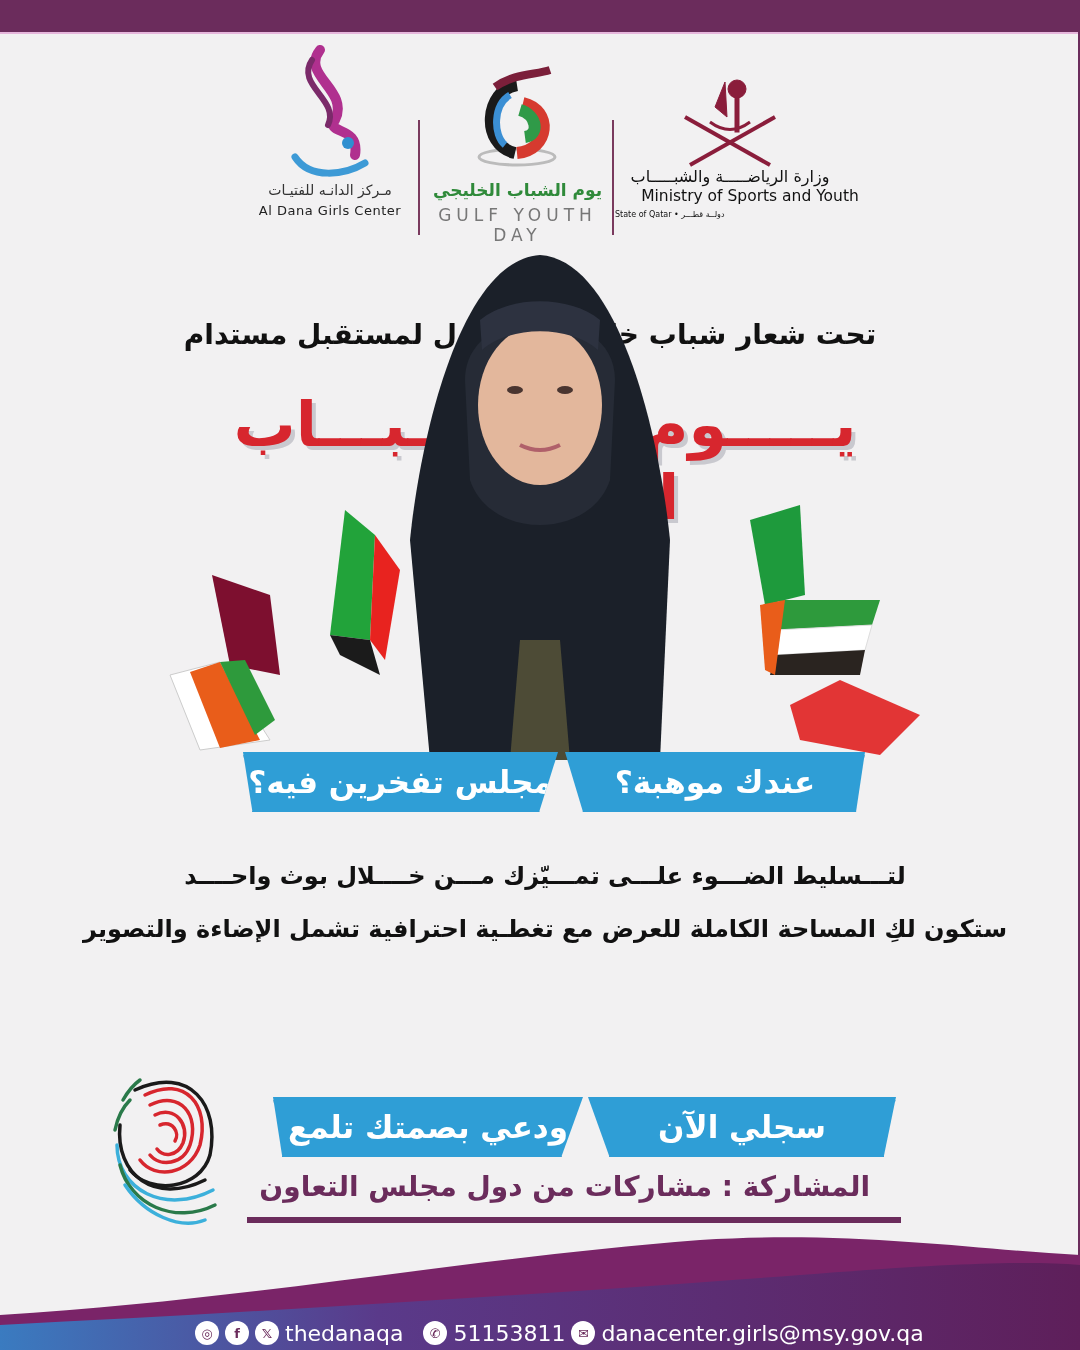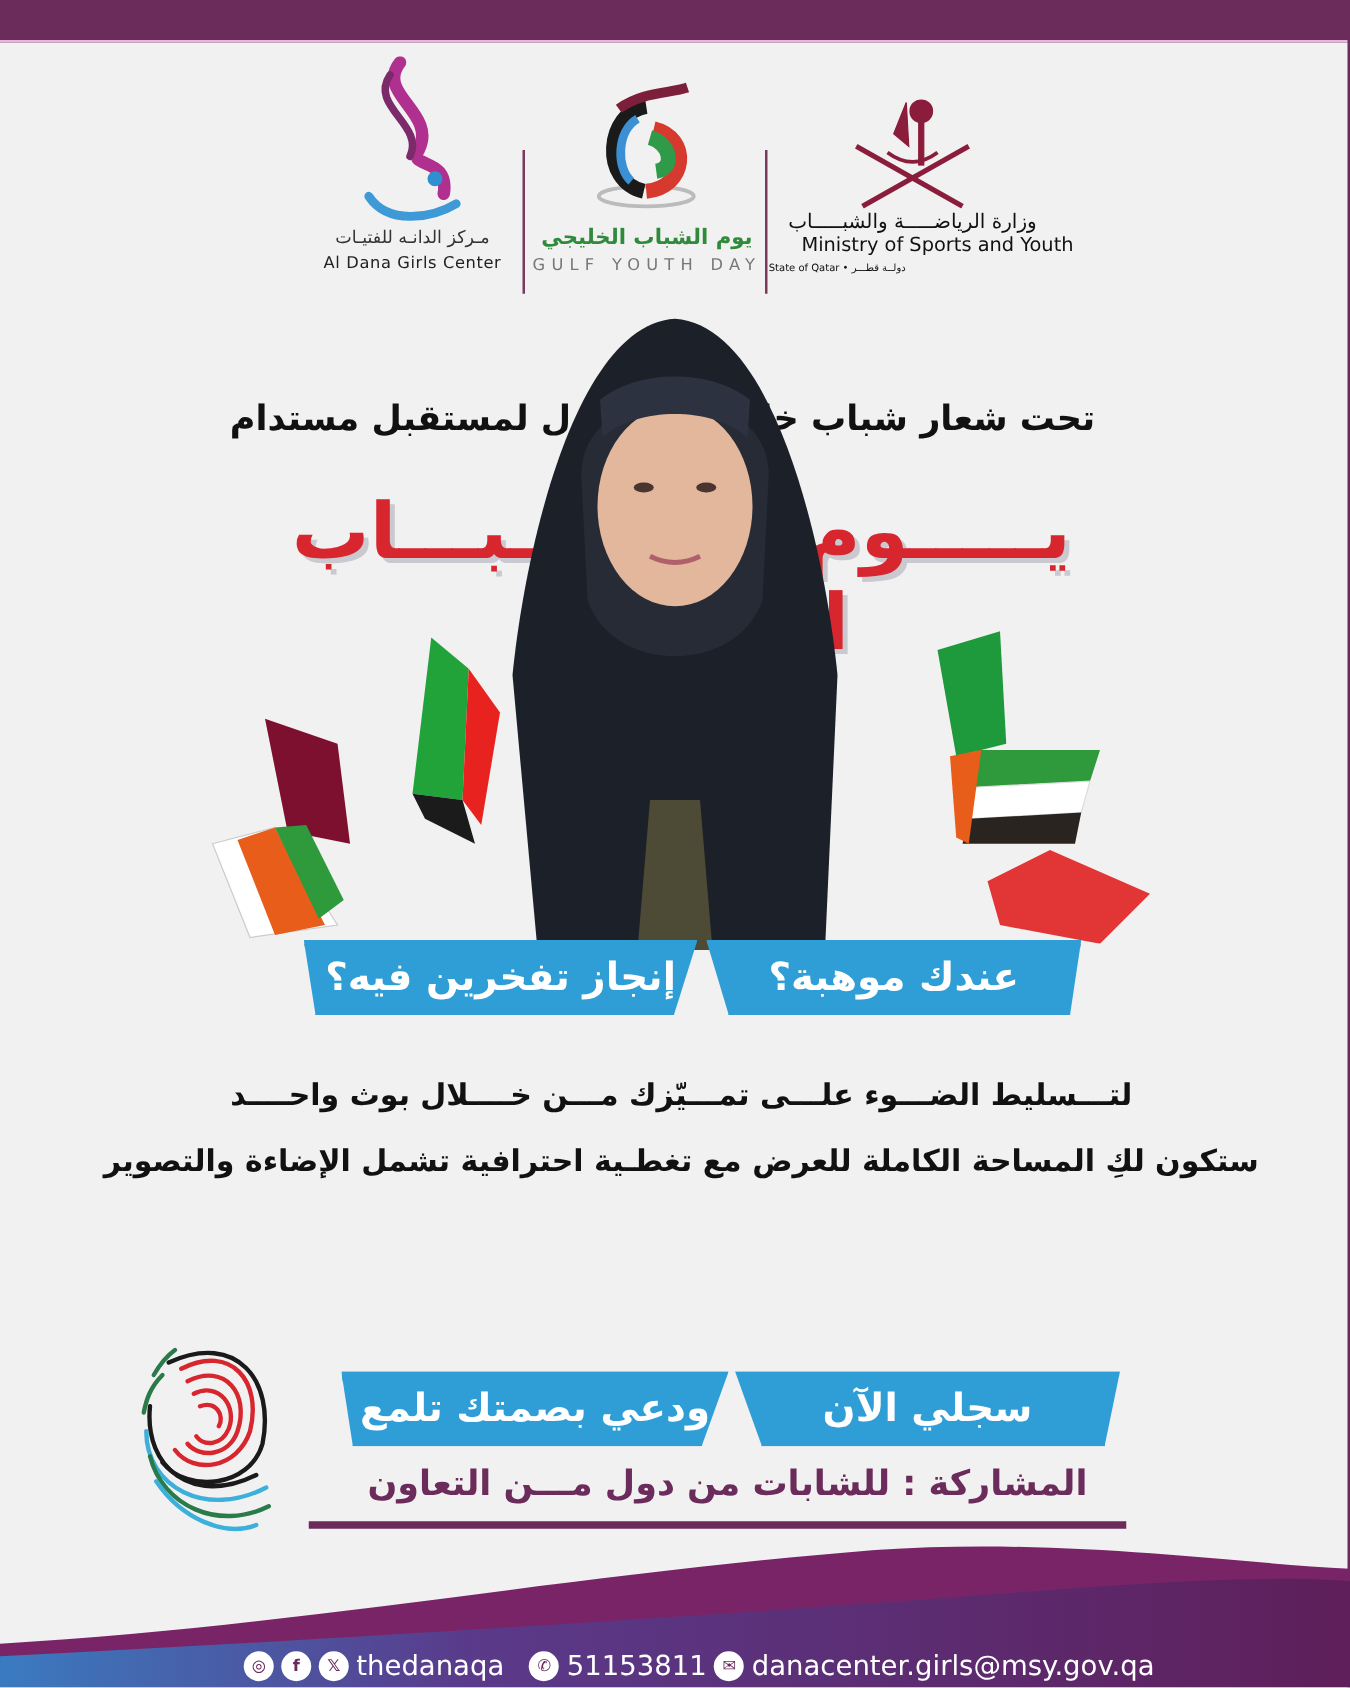--- a/index.html
+++ b/index.html
@@ -26,21 +26,21 @@
   .logo-gyd { left: 195px; top: 20px; width: 185px; height: 160px; }
   .logo-msy { left: 385px; top: 32px; width: 230px; height: 155px; }
   .logo-divider { position: absolute; width: 2px; background: #7a3a5e; top: 75px; height: 115px; }
   .div-1 { left: 188px; }
   .div-2 { left: 382px; }
 
   .dana-name-ar { position: absolute; left: 0; top: 137px; width: 180px; font-size: 14px; color: #333; direction: rtl; text-align: center; }
   .dana-name-en { position: absolute; left: 0; top: 158px; width: 180px; font-size: 13px; color: #222; letter-spacing: 0.5px; text-align: center; }
 
   .gyd-name-ar { position: absolute; left: 0; top: 115px; width: 185px; font-size: 17px; font-weight: bold; color: #2f8a3a; direction: rtl; text-align: center; }
-  .gyd-name-en { position: absolute; left: 0; top: 140px; width: 185px; font-size: 13px; color: #777; letter-spacing: 5px; text-align: center; }
+  .gyd-name-en { position: absolute; left: 0; top: 140px; width: 185px; font-size: 17px; color: #777; letter-spacing: 5px; text-align: center; }
 
   .msy-name-ar { position: absolute; left: 0; top: 90px; width: 230px; font-size: 16px; color: #111; direction: rtl; text-align: center; }
   .msy-name-en { position: absolute; left: 0; top: 110px; width: 230px; font-size: 15.5px; color: #111; text-align: center; margin-left: 20px; }
   .msy-state { position: absolute; left: 0; top: 133px; width: 230px; font-size: 8px; color: #111; text-align: left; }
 
   
   .slogan {
     position: absolute; top: 318px; left: 110px; width: 840px;
     font-size: 28px; font-weight: bold; direction: rtl; text-align: center; color: #111;
   }
@@ -172,21 +172,21 @@
   <path d="M95 140 C 95 60, 245 60, 245 140 L 240 240 C 220 300, 120 300, 100 240 Z" fill="#262b36"></path>
   <ellipse cx="170" cy="165" rx="62" ry="80" fill="#e3b79c"></ellipse>
   <ellipse cx="145" cy="150" rx="8" ry="4" fill="#4a3530"></ellipse>
   <ellipse cx="195" cy="150" rx="8" ry="4" fill="#4a3530"></ellipse>
   <path d="M150 205 Q 170 215 190 205" stroke="#b0606a" stroke-width="4" fill="none"></path>
   <path d="M110 80 C 140 55, 200 55, 230 80 L 228 110 C 200 85, 140 85, 112 110 Z" fill="#2d3240"></path>
   <path d="M150 400 L 190 400 L 200 520 L 140 520 Z" fill="#4d4b36"></path>
 </svg>
 
 <div class="tag tag-talent">عندك موهبة؟</div>
-<div class="tag tag-achievement">إنجاز تفخرين فيه؟</div>
+<div class="tag tag-achievement">مجلس تفخرين فيه؟</div>
 
 <div class="body-copy">
   <div class="body-line">لتـــسليط الضـــوء علـــى تمـــيّزك مـــن خــــلال بوث واحــــد</div>
   <div class="body-line">ستكون لكِ المساحة الكاملة للعرض  مع تغطـية احترافية تشمل الإضاءة والتصوير</div>
 </div>
 
 <svg class="fingerprint" viewBox="0 0 115 165">
   <g fill="none" stroke-width="3.5" stroke-linecap="round">
     <path d="M40 30 C 80 10, 105 40, 95 80 C 85 110, 50 115, 35 95" stroke="#d7262e"></path>
     <path d="M45 40 C 75 25, 95 50, 85 80 C 78 100, 55 102, 45 90" stroke="#d7262e"></path>
@@ -198,21 +198,21 @@
     <path d="M15 100 C 25 140, 70 160, 110 140" stroke="#2a7a4a"></path>
     <path d="M20 120 C 40 150, 75 165, 100 155" stroke="#3cb0db"></path>
     <path d="M25 35 C 15 45, 12 55, 10 65" stroke="#2a7a4a"></path>
     <path d="M35 15 C 28 20, 22 28, 18 35" stroke="#2a7a4a"></path>
   </g>
 </svg>
 
 <div class="tag tag-register">سجلي الآن</div>
 <div class="tag tag-fingerprint">ودعي بصمتك تلمع</div>
 
-<div class="eligibility">المشاركة : للشابات من دول مـــن التعاون</div>
+<div class="eligibility">المشاركة : مشاركات من دول مجلس التعاون</div>
 <div class="eligibility-underline"></div>
 
 <svg class="footer-wave" viewBox="0 0 1080 120" preserveAspectRatio="none">
   <defs>
     <linearGradient id="wg" x1="0" y1="0" x2="1" y2="0">
       <stop offset="0" stop-color="#3a7bc0"></stop>
       <stop offset="0.35" stop-color="#5a3a8a"></stop>
       <stop offset="1" stop-color="#5e1f5a"></stop>
     </linearGradient>
   </defs>

